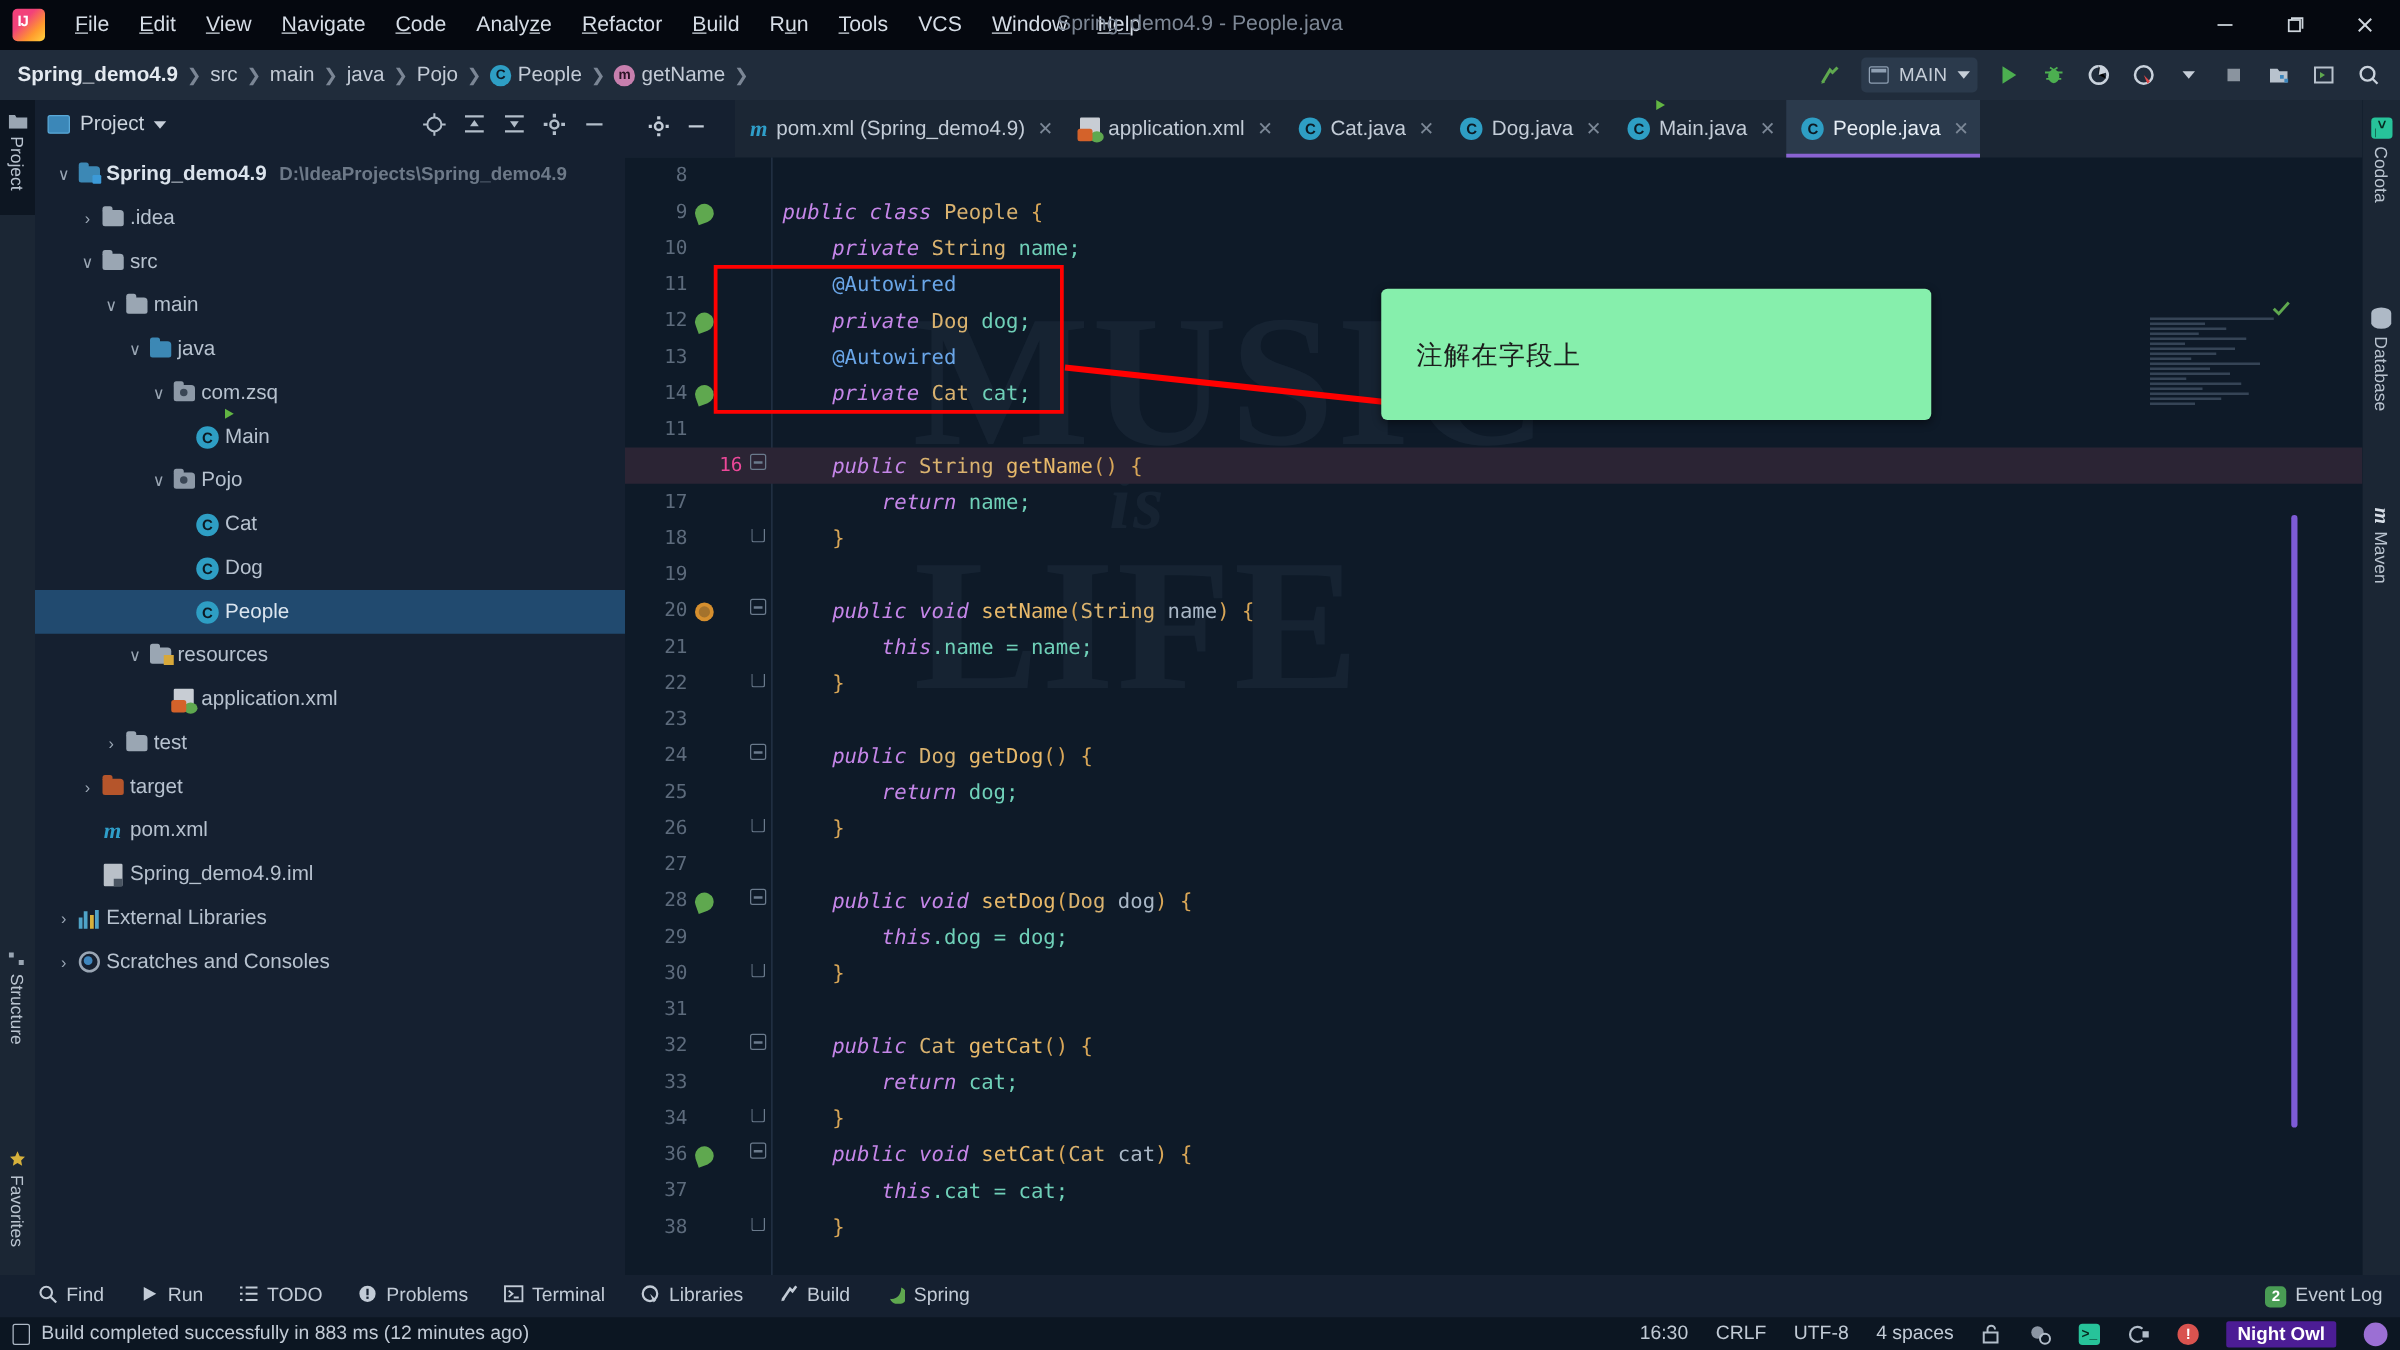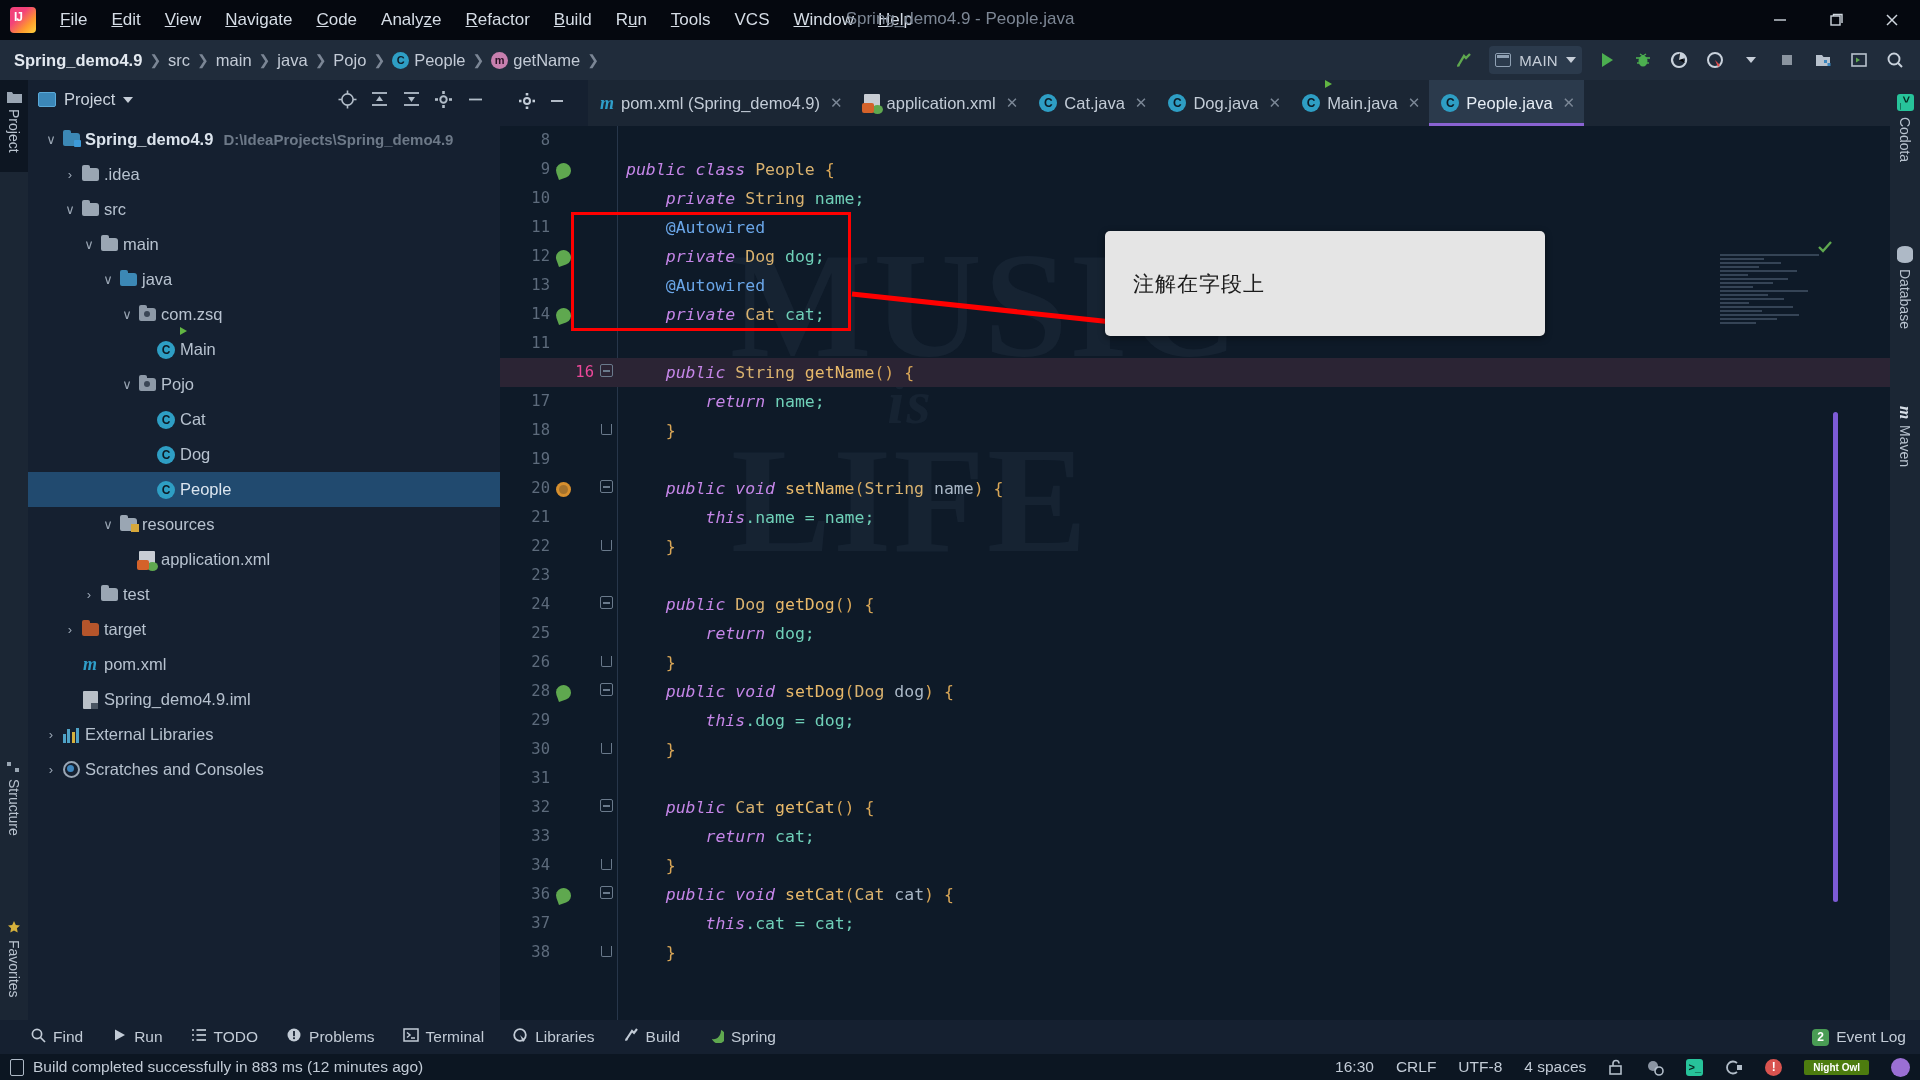--- a/index.html
+++ b/index.html
@@ -208,21 +208,21 @@
   .ann { color:#6aa6e8; }
   .br1 { color:#d8a657; }
   .pl  { color:#a9b7c6; }
 
   .hl-box {
     position:absolute; border:3px solid #ff0000;
     pointer-events:none;
   }
   .arrow-svg { position:absolute; pointer-events:none; }
   .tooltip {
-    position:absolute; background:#e5e5e5; border-radius:5px;
+    position:absolute; background:#86efac; border-radius:5px;
     box-shadow:0 2px 7px rgba(0,0,0,.45);
     display:flex; align-items:center; padding-left:28px;
   }
   .tooltip span { font-size:21px; color:#1c1c1c; font-family:"DejaVu Sans", sans-serif; letter-spacing:1px; }
 
   
   .minimap {
     position:absolute; right:60px; top:126px; width:110px; height:140px;
     opacity:.30;
   }
@@ -257,21 +257,21 @@
   .evtlog { margin-left:auto; display:flex; align-items:center; gap:7px; padding-right:14px; font-size:15.5px; color:#c2cbd6;}
   .evt-badge { width:17px;height:17px;border-radius:4px;background:#499c54;color:#fff;font-size:12px;text-align:center;line-height:17px;font-weight:bold;}
 
   .statusbar {
     position:absolute; left:0; top:1054px; width:1920px; height:26px;
     background:#0c1622; display:flex; align-items:center; font-size:15.5px; color:#c2cbd6;
   }
   .sb-left { display:flex; align-items:center; gap:9px; padding-left:10px; }
   .sb-right { margin-left:auto; display:flex; align-items:center; gap:22px; padding-right:10px; }
   .sb-right .seg { display:flex; align-items:center; gap:7px; }
-  .nightowl { background:#4d7c0f; color:#fff; font-weight:bold; padding:2px 9px; border-radius:2px; font-size:10px;}
+  .nightowl { background:#4c1d95; color:#fff; font-weight:bold; padding:2px 9px; border-radius:2px; font-size:15px;}
   .avatar { width:19px;height:19px;border-radius:50%;background:#9b6fd4; }
   .err-ic { width:17px;height:17px;border-radius:50%;background:#d9534f;color:#fff;font-size:12px;font-weight:bold;text-align:center;line-height:17px;}
   .term-ic { width:17px;height:17px;border-radius:3px;background:#27c39a;color:#06281f;font-size:11px;font-weight:bold;text-align:center;line-height:17px;}
   .doc-ic { width:14px;height:17px;border:1.6px solid #aeb9c6;border-radius:2px;}
 </style>
 </head>
 <body>
 
 <div id="app">
 
@@ -724,20 +724,21 @@
           <div class="ln"><span class="num">17</span><span class="marks"></span><span class="fold"></span><span class="code">&nbsp;&nbsp;&nbsp;&nbsp;&nbsp;&nbsp;&nbsp;&nbsp;<span class="kwp">return&nbsp;</span><span class="var">name;</span></span></div>
           <div class="ln"><span class="num">18</span><span class="marks"></span><span class="fold"><span class="foldend"></span></span><span class="code">&nbsp;&nbsp;&nbsp;&nbsp;<span class="br1">}</span></span></div>
           <div class="ln"><span class="num">19</span><span class="marks"></span><span class="fold"></span><span class="code"></span></div>
           <div class="ln"><span class="num">20</span><span class="marks"><span class="gi" style="background:#d68f2e"></span></span><span class="fold"><span class="foldbox"></span></span><span class="code">&nbsp;&nbsp;&nbsp;&nbsp;<span class="kwi">public&nbsp;</span><span class="kwi">void&nbsp;</span><span class="fn">setName</span><span class="br1">(</span><span class="typ">String</span><span class="pl">&nbsp;name</span><span class="br1">)&nbsp;</span><span class="br1">{</span></span></div>
           <div class="ln"><span class="num">21</span><span class="marks"></span><span class="fold"></span><span class="code">&nbsp;&nbsp;&nbsp;&nbsp;&nbsp;&nbsp;&nbsp;&nbsp;<span class="kwp">this</span><span class="var">.name&nbsp;=&nbsp;name;</span></span></div>
           <div class="ln"><span class="num">22</span><span class="marks"></span><span class="fold"><span class="foldend"></span></span><span class="code">&nbsp;&nbsp;&nbsp;&nbsp;<span class="br1">}</span></span></div>
           <div class="ln"><span class="num">23</span><span class="marks"></span><span class="fold"></span><span class="code"></span></div>
           <div class="ln"><span class="num">24</span><span class="marks"></span><span class="fold"><span class="foldbox"></span></span><span class="code">&nbsp;&nbsp;&nbsp;&nbsp;<span class="kwi">public&nbsp;</span><span class="typ">Dog</span><span class="pl">&nbsp;</span><span class="fn">getDog</span><span class="br1">()&nbsp;</span><span class="br1">{</span></span></div>
           <div class="ln"><span class="num">25</span><span class="marks"></span><span class="fold"></span><span class="code">&nbsp;&nbsp;&nbsp;&nbsp;&nbsp;&nbsp;&nbsp;&nbsp;<span class="kwp">return&nbsp;</span><span class="var">dog;</span></span></div>
           <div class="ln"><span class="num">26</span><span class="marks"></span><span class="fold"><span class="foldend"></span></span><span class="code">&nbsp;&nbsp;&nbsp;&nbsp;<span class="br1">}</span></span></div>
+          <div class="ln"><span class="num">27</span><span class="marks"></span><span class="fold"></span><span class="code"></span></div>
           <div class="ln"><span class="num">28</span><span class="marks"><span class="gi bean"></span></span><span class="fold"><span class="foldbox"></span></span><span class="code">&nbsp;&nbsp;&nbsp;&nbsp;<span class="kwi">public&nbsp;</span><span class="kwi">void&nbsp;</span><span class="fn">setDog</span><span class="br1">(</span><span class="typ">Dog</span><span class="pl">&nbsp;dog</span><span class="br1">)&nbsp;</span><span class="br1">{</span></span></div>
           <div class="ln"><span class="num">29</span><span class="marks"></span><span class="fold"></span><span class="code">&nbsp;&nbsp;&nbsp;&nbsp;&nbsp;&nbsp;&nbsp;&nbsp;<span class="kwp">this</span><span class="var">.dog&nbsp;=&nbsp;dog;</span></span></div>
           <div class="ln"><span class="num">30</span><span class="marks"></span><span class="fold"><span class="foldend"></span></span><span class="code">&nbsp;&nbsp;&nbsp;&nbsp;<span class="br1">}</span></span></div>
           <div class="ln"><span class="num">31</span><span class="marks"></span><span class="fold"></span><span class="code"></span></div>
           <div class="ln"><span class="num">32</span><span class="marks"></span><span class="fold"><span class="foldbox"></span></span><span class="code">&nbsp;&nbsp;&nbsp;&nbsp;<span class="kwi">public&nbsp;</span><span class="typ">Cat</span><span class="pl">&nbsp;</span><span class="fn">getCat</span><span class="br1">()&nbsp;</span><span class="br1">{</span></span></div>
           <div class="ln"><span class="num">33</span><span class="marks"></span><span class="fold"></span><span class="code">&nbsp;&nbsp;&nbsp;&nbsp;&nbsp;&nbsp;&nbsp;&nbsp;<span class="kwp">return&nbsp;</span><span class="var">cat;</span></span></div>
           <div class="ln"><span class="num">34</span><span class="marks"></span><span class="fold"><span class="foldend"></span></span><span class="code">&nbsp;&nbsp;&nbsp;&nbsp;<span class="br1">}</span></span></div>
           <div class="ln"><span class="num">36</span><span class="marks"><span class="gi bean"></span></span><span class="fold"><span class="foldbox"></span></span><span class="code">&nbsp;&nbsp;&nbsp;&nbsp;<span class="kwi">public&nbsp;</span><span class="kwi">void&nbsp;</span><span class="fn">setCat</span><span class="br1">(</span><span class="typ">Cat</span><span class="pl">&nbsp;cat</span><span class="br1">)&nbsp;</span><span class="br1">{</span></span></div>
           <div class="ln"><span class="num">37</span><span class="marks"></span><span class="fold"></span><span class="code">&nbsp;&nbsp;&nbsp;&nbsp;&nbsp;&nbsp;&nbsp;&nbsp;<span class="kwp">this</span><span class="var">.cat&nbsp;=&nbsp;cat;</span></span></div>
           <div class="ln"><span class="num">38</span><span class="marks"></span><span class="fold"><span class="foldend"></span></span><span class="code">&nbsp;&nbsp;&nbsp;&nbsp;<span class="br1">}</span></span></div>

